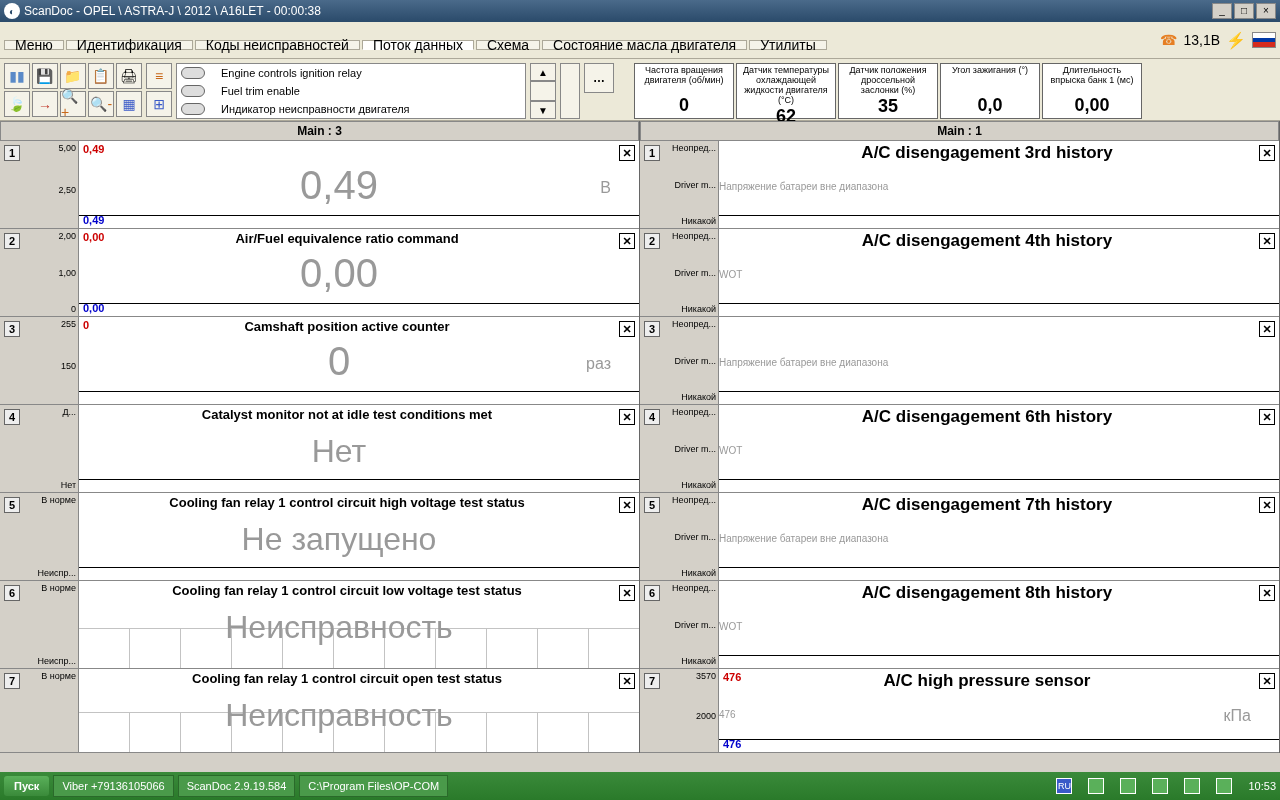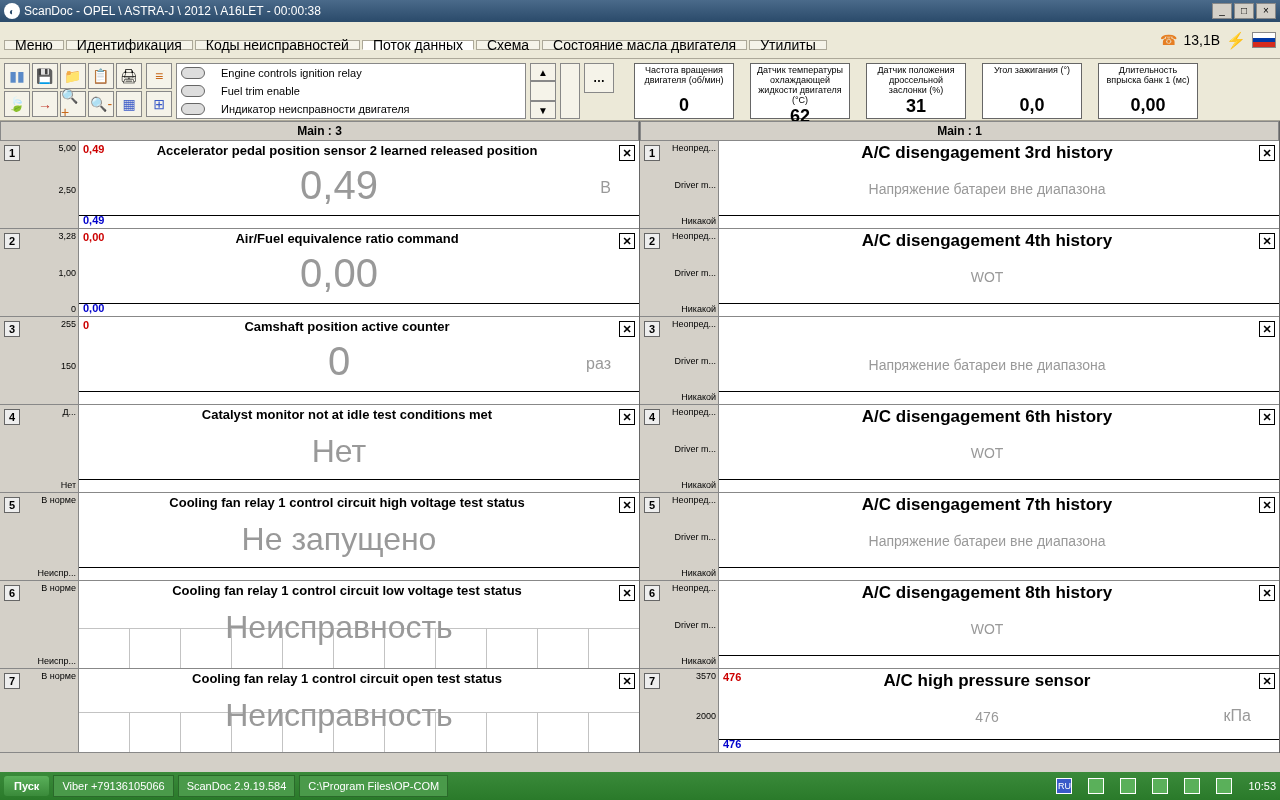--- a/index.html
+++ b/index.html
@@ -20,42 +20,42 @@
 
 .toolbar { background: #ece9d8; border-bottom: 1px solid #aca899; height: 62px; display: flex; align-items: flex-start; padding: 4px; gap: 4px; }
 .tb-group { display: grid; grid-template-columns: repeat(5, 26px); grid-template-rows: repeat(2, 26px); gap: 2px; }
 .tb-btn { width: 26px; height: 26px; border: 1px solid #888; background: #f5f3e9; cursor: pointer; display: flex; align-items: center; justify-content: center; font-size: 14px; }
 .param-select { width: 350px; height: 56px; border: 1px solid #888; background: #fff; overflow: hidden; }
 .param-select .row { display: flex; align-items: center; height: 18px; padding: 0 4px; gap: 16px; font-size: 11px; }
 .param-select .row .toggle { width: 24px; height: 12px; border: 1px solid #666; border-radius: 6px; background: #ddd; }
 .tb-extra { width: 20px; height: 56px; border: 1px solid #888; background: #f5f3e9; }
 .tb-dots { width: 30px; height: 30px; border: 1px solid #888; background: #f5f3e9; display: flex; align-items: center; justify-content: center; font-weight: bold; cursor: pointer; }
 
-.gauges { display: flex; gap: 16px; margin-left: 8px; padding-left: 8px; }
+.gauges { display: flex; gap: 2px; margin-left: 8px; padding-left: 8px; }
 .gauge { width: 100px; height: 56px; border: 1px solid #666; background: #fff; display: flex; flex-direction: column; align-items: center; justify-content: space-between; padding: 2px; }
 .gauge .lbl { font-size: 9px; text-align: center; line-height: 1.1; }
 .gauge .val { font-size: 18px; font-weight: bold; }
 
 .panes { display: flex; height: 632px; }
 .pane { width: 640px; border-right: 1px solid #666; display: flex; flex-direction: column; }
 .pane-head { background: #d4d0c8; border: 1px solid #888; text-align: center; font-weight: bold; padding: 2px; font-size: 12px; }
 .pane-body { flex: 1; overflow: hidden; }
 
 .item { display: flex; border-bottom: 1px solid #888; height: 88px; }
 .item:last-child { height: 84px; }
 .item .yaxis { width: 78px; background: #d4d0c8; font-size: 9px; padding: 2px; display: flex; flex-direction: column; justify-content: space-between; text-align: right; position: relative; }
 .item .yaxis .num { position: absolute; left: 4px; top: 4px; width: 16px; height: 16px; border: 1px solid #666; background: #eee; text-align: center; font-size: 11px; font-weight: bold; line-height: 14px; }
 .item .chart { flex: 1; background: #fff; position: relative; border-left: 1px solid #888; }
 .item .chart .title { position: absolute; top: 2px; left: 0; right: 24px; text-align: center; font-weight: bold; font-size: 13px; }
 .item .chart .title2 { font-size: 17px; }
 .item .chart .bigval { position: absolute; top: 22px; left: 0; right: 40px; text-align: center; font-size: 40px; color: #999; }
 .item .chart .bigval.txt { font-size: 32px; top: 28px; }
 .item .chart .unit { position: absolute; right: 28px; top: 38px; color: #999; font-size: 16px; }
 .item .chart .close { position: absolute; right: 4px; top: 4px; width: 16px; height: 16px; border: 1px solid #000; text-align: center; line-height: 14px; font-weight: bold; cursor: pointer; font-size: 11px; background: #fff; }
-.item .chart .subline { position: absolute; top: 40px; left: 0; right: 24px; text-align: center; font-size: 14px; color: #999; }
+.item .chart .subline { position: absolute; top: 40px; left: 0; right: 24px; font-size: 10px; color: #999; }
 .item .chart .mark-top { position: absolute; top: 2px; left: 4px; color: #c00; font-size: 11px; font-weight: bold; }
 .item .chart .mark-bot { position: absolute; bottom: 2px; left: 4px; color: #00c; font-size: 11px; font-weight: bold; }
 .grid-dots { position: absolute; top: 18px; left: 0; right: 0; bottom: 0; background: radial-gradient(circle, #bbb 0.5px, transparent 0.5px); background-size: 20px 20px; opacity: 0.6; }
 .grid-line { position: absolute; left: 0; right: 0; bottom: 12px; height: 1px; background: #000; }
 .grid-boxes { position: absolute; left: 0; right: 0; bottom: 0; height: 40px; background: repeating-linear-gradient(90deg, #fff 0, #fff 50px, #888 50px, #888 51px); border-top: 1px solid #888; opacity: 0.5; }
 
 .taskbar { position: fixed; bottom: 0; left: 0; right: 0; height: 28px; background: linear-gradient(#3a8a3a, #2a7a2a); display: flex; align-items: center; padding: 0 4px; gap: 4px; font-size: 11px; }
 .taskbar .start { background: linear-gradient(#5ab05a, #3a8a3a); color: #fff; padding: 4px 10px; border-radius: 3px; font-weight: bold; cursor: pointer; }
 .taskbar .task { background: #4a9a4a; color: #fff; padding: 4px 8px; border: 1px solid #2a6a2a; cursor: pointer; max-width: 180px; overflow: hidden; white-space: nowrap; }
 .taskbar .tray { margin-left: auto; display: flex; align-items: center; gap: 16px; color: #fff; }
@@ -134,21 +134,21 @@
       <div class="gauge">
         <div class="lbl">Частота вращения двигателя (об/мин)</div>
         <div class="val">0</div>
       </div>
       <div class="gauge">
         <div class="lbl">Датчик температуры охлаждающей жидкости двигателя (°C)</div>
         <div class="val">62</div>
       </div>
       <div class="gauge">
         <div class="lbl">Датчик положения дроссельной заслонки (%)</div>
-        <div class="val">31</div>
+        <div class="val">35</div>
       </div>
       <div class="gauge">
         <div class="lbl">Угол зажигания (°)</div>
         <div class="val">0,0</div>
       </div>
       <div class="gauge">
         <div class="lbl">Длительность впрыска банк 1 (мс)</div>
         <div class="val">0,00</div>
       </div>
     </div>
@@ -163,30 +163,29 @@
             <span class="num">1</span>
             <span style="margin-left:20px">5,00</span>
             <span>2,50</span>
             <span></span>
           </div>
           <div class="chart">
             <div class="grid-dots"></div>
             <div class="grid-line"></div>
             <div class="mark-top">0,49</div>
             <div class="mark-bot">0,49</div>
-            <div class="title ">Accelerator pedal position sensor 2 learned released position</div>
             <div class="bigval ">0,49</div>
             <div class="unit">В</div>
             <div class="close">✕</div>
           </div>
         </div>
         <div class="item">
           <div class="yaxis">
             <span class="num">2</span>
-            <span style="margin-left:20px">3,28</span>
+            <span style="margin-left:20px">2,00</span>
             <span>1,00</span>
             <span>0</span>
           </div>
           <div class="chart">
             <div class="grid-dots"></div>
             <div class="grid-line"></div>
             <div class="mark-top">0,00</div>
             <div class="mark-bot">0,00</div>
             <div class="title ">Air/Fuel equivalence ratio command</div>
             <div class="bigval ">0,00</div>

